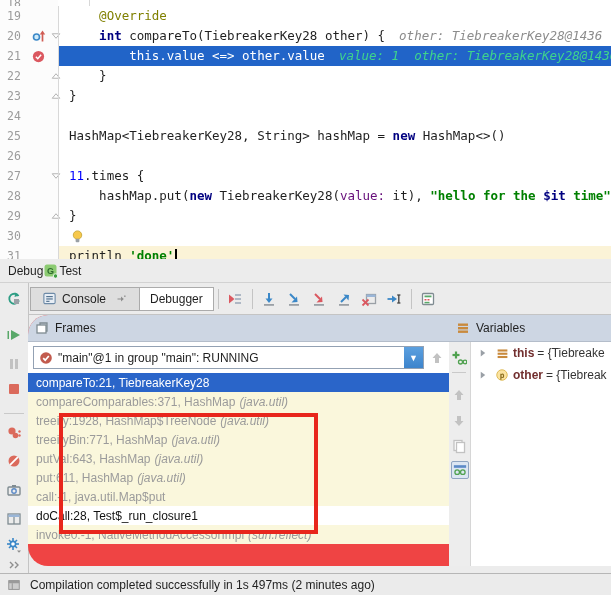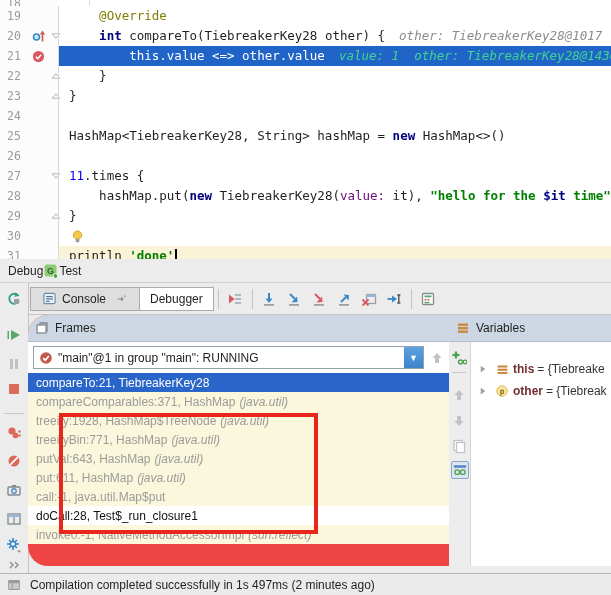--- a/index.html
+++ b/index.html
@@ -61,21 +61,21 @@
   .frow.selected{background:#2A65C9;color:#fff;}
   .frow.muted{background:#fff;}
   .frow.normal{background:#fff;color:#111;}
 
   .vars{position:absolute;left:449px;top:32px;right:0;bottom:7px;background:#fff;overflow:hidden;}
   .vbody{position:absolute;left:0;top:27px;right:0;bottom:0;}
   .vtb{position:absolute;left:0;top:0;width:21px;height:100%;background:#EDEDED;border-right:1px solid #D6D6D6;}
   .vtb-i{position:absolute;left:2px;width:16px;height:16px;}
   .vtb-i.pressed{border:1px solid #8FA4C0;background:#DCE6F2;border-radius:2px;}
   .vtb-sep{position:absolute;left:3px;width:14px;height:1px;background:#C9C9C9;}
-  .vrows{position:absolute;left:22px;top:0;right:0;bottom:0;margin-top:16px;}
+  .vrows{position:absolute;left:22px;top:0;right:0;bottom:0;}
   .vrow{height:22px;display:flex;align-items:center;padding-left:4px;gap:3px;white-space:nowrap;overflow:hidden;}
   .vname{font-weight:bold;color:#722F2F;}
   .vval{color:#333;}
 
   .sbar{position:absolute;left:0;top:573px;width:611px;height:22px;background:#EBEBEB;border-top:1px solid #B6B6B6;
     display:flex;align-items:center;gap:8px;padding-left:6px;box-sizing:border-box;}
 
   .redbox{position:absolute;left:59px;top:413px;width:251px;height:113px;border:4px solid #E8261C;pointer-events:none;}
 </style>
 </head>
@@ -113,21 +113,21 @@
             </span>
           </span>
           <span class="gfold">
             <span class="icn">
               <svg width="12" height="12" viewBox="0 0 16 16">
                 <path d="M3 5h10l-5 6z" fill="#fff" stroke="#ABABAB" stroke-width="1.2"></path>
               </svg>
             </span>
           </span>
         </div>
-        <div class="code"><span>    </span><span class="s-kw">int</span><span> compareTo(TiebreakerKey28 other) {</span><span class="hint hint-gray">other: TiebreakerKey28@1017</span></div>
+        <div class="code"><span>    </span><span class="s-kw">int</span><span> compareTo(TiebreakerKey28 other) {</span><span class="hint hint-gray">other: TiebreakerKey28@1436</span></div>
       </div>
       <div class="ed-row bg-debug">
         <div class="gutter">
           <span class="gnum">21</span>
           <span class="gicon">
             <span class="icn">
               <svg width="15" height="15" viewBox="0 0 16 16">
                 <circle cx="8" cy="8" r="6" fill="#DB5860"></circle>
                 <path d="M5.2 8.3l2 2 3.6-4.2" stroke="#fff" stroke-width="1.6" fill="none"></path>
               </svg>

